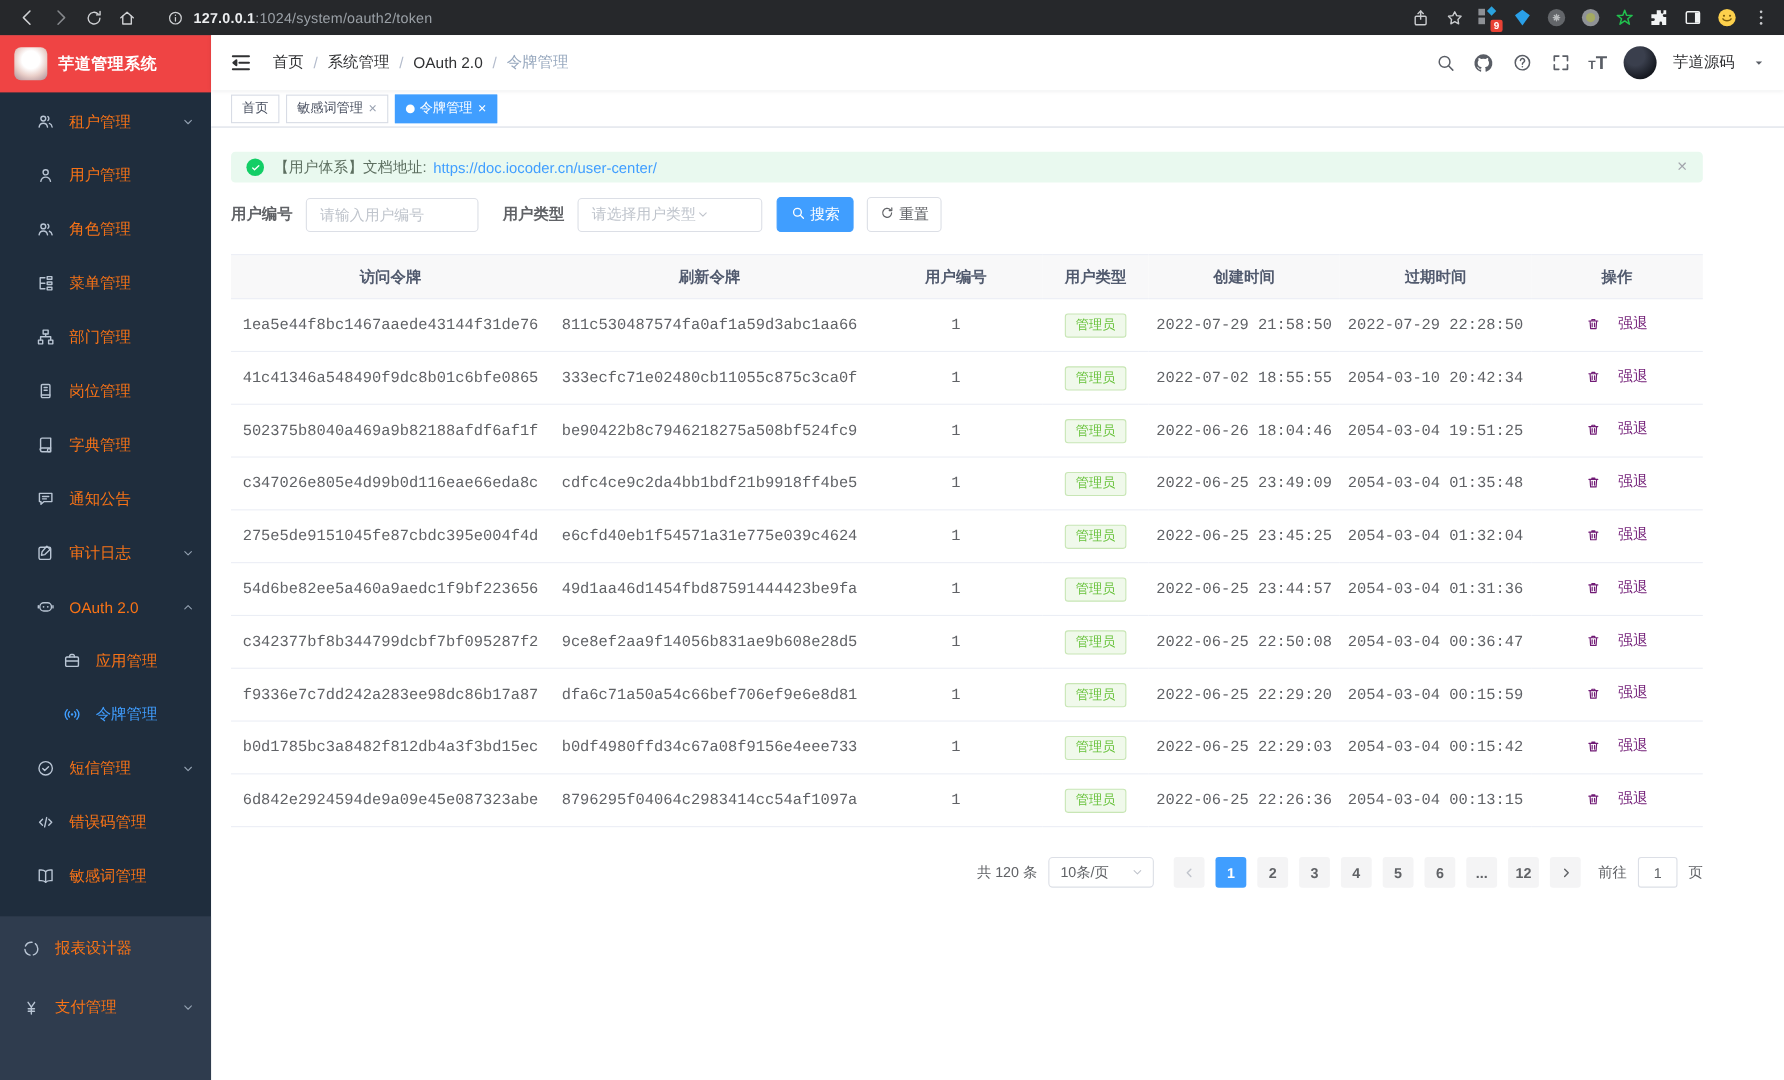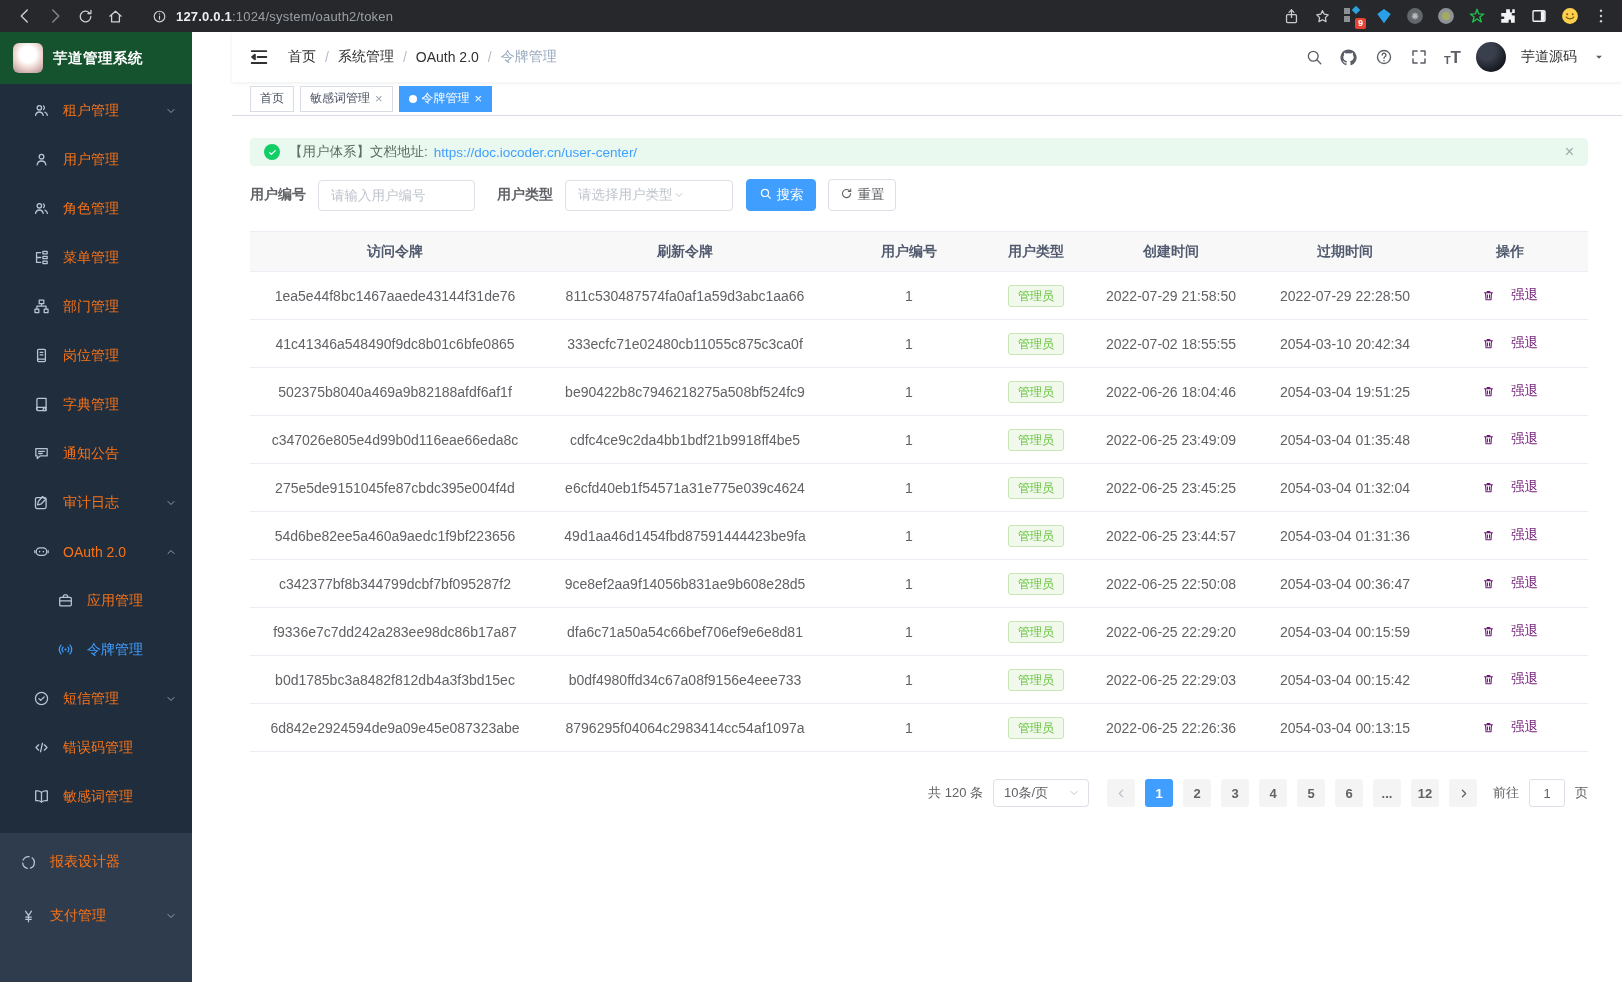--- a/index.html
+++ b/index.html
@@ -29,41 +29,41 @@
   .ext-blocks .bd { left: 10px; top: 1px; background: #2aa2de; transform: rotate(45deg); }
   .ext-badge {
     position: absolute; right: -2px; bottom: -2px; background: #e94235; color: #fff;
     font-size: 9px; line-height: 11px; padding: 0 3px; border-radius: 2px; font-weight: 700;
   }
   
   .app { display: flex; height: 950px; }
 
   
   .sidebar { width: 192px; background: #1f2d3d; display: flex; flex-direction: column; flex-shrink: 0; }
-  .logo { height: 52px; background: #14532d; display: flex; align-items: center; gap: 10px; padding: 0 13px; cursor: pointer; }
+  .logo { height: 52px; background: #ef4444; display: flex; align-items: center; gap: 10px; padding: 0 13px; cursor: pointer; }
   .logo-img {
     width: 30px; height: 30px; border-radius: 6px; flex-shrink: 0;
     background: radial-gradient(circle at 50% 38%, #ffffff 0 34%, #e9cfc9 62%, #a98a92 100%);
   }
   .logo-text { color: #fff; font-size: 14.5px; font-weight: 700; letter-spacing: .5px; }
   .menu { padding-top: 2px; }
   .menu2 { margin-top: 12px; background: #2f3c4e; flex: 1; padding-top: 2px; }
   .side-item {
     display: flex; align-items: center; height: 49px; padding-left: 33px;
     font-size: 14px; color: #f97316; position: relative; cursor: pointer; white-space: nowrap;
   }
   .side-item .s-icon { width: 17px; height: 17px; margin-right: 13px; display: flex; color: #b9c5d4; }
   .side-item.sub { padding-left: 57px; }
   .side-item.active, .side-item.active .s-icon { color: #409eff; }
   .s-arrow { position: absolute; right: 15px; color: #93a1b1; display: flex; }
   .s-arrow.up svg { transform: rotate(180deg); }
   .menu2 .side-item { height: 54px; padding-left: 20px; }
 
   
-  .main { flex: 1; display: flex; flex-direction: column; background: #fff; margin-left: 40px; }
+  .main { flex: 1; display: flex; flex-direction: column; background: #fff; }
   .navbar {
     height: 50px; display: flex; align-items: center; padding: 0 16px;
     background: #fff; box-shadow: 0 1px 4px rgba(0,21,41,.08); position: relative; z-index: 2;
   }
   .fold { width: 22px; height: 22px; color: #303133; margin-right: 18px; display: flex; cursor: pointer; }
   .breadcrumb { font-size: 14px; color: #303133; display: flex; align-items: center; gap: 9px; }
   .bc-sep { color: #b4bccc; }
   .bc-item.muted { color: #97a8be; }
   .nav-right { margin-left: auto; display: flex; align-items: center; gap: 15px; }
   .n-icon { width: 20px; height: 20px; color: #5a5e66; display: flex; align-items: center; justify-content: center; cursor: pointer; }
@@ -116,21 +116,21 @@
     width: 168px; height: 31px; border: 1px solid #dcdfe6; border-radius: 4px;
     display: flex; align-items: center; padding: 0 10px 0 12px;
     color: #bfc4cc; font-size: 13.5px; cursor: pointer; background: #fff;
   }
   .flt-select .chev { color: #c0c4cc; display: flex; }
   .btn { height: 32px; border-radius: 4px; font-size: 13.5px; display: inline-flex; align-items: center;
     justify-content: center; gap: 5px; cursor: pointer; font-family: inherit; }
   .btn-primary { margin-left: 13px; width: 70px; background: #409eff; border: 1px solid #409eff; color: #fff; }
   .btn-plain { margin-left: 12px; width: 68px; background: #fff; border: 1px solid #dcdfe6; color: #606266; }
 
-  table { margin-top: 20px; width: 1338px; border-collapse: collapse; table-layout: fixed; font-size: 14px; }
+  table { margin-top: 20px; width: 1338px; border-collapse: collapse; table-layout: fixed; font-size: 14px; font-family: Liberation Mono, monospace; }
   thead th {
     height: 40px; background: #f8f8f9; color: #515a6e; font-weight: 700;
     border-top: 1px solid #ebeef5; border-bottom: 1px solid #ebeef5; text-align: center;
   }
   tbody td { height: 48px; border-bottom: 1px solid #ebeef5; text-align: center; color: #606266;
     overflow: hidden; white-space: nowrap; }
   .tag-success {
     display: inline-block; padding: 0 9px; height: 22px; line-height: 20px;
     background: #f0f9eb; border: 1px solid #c8e6b5; color: #67c23a; border-radius: 3px; font-size: 12px;
   }

